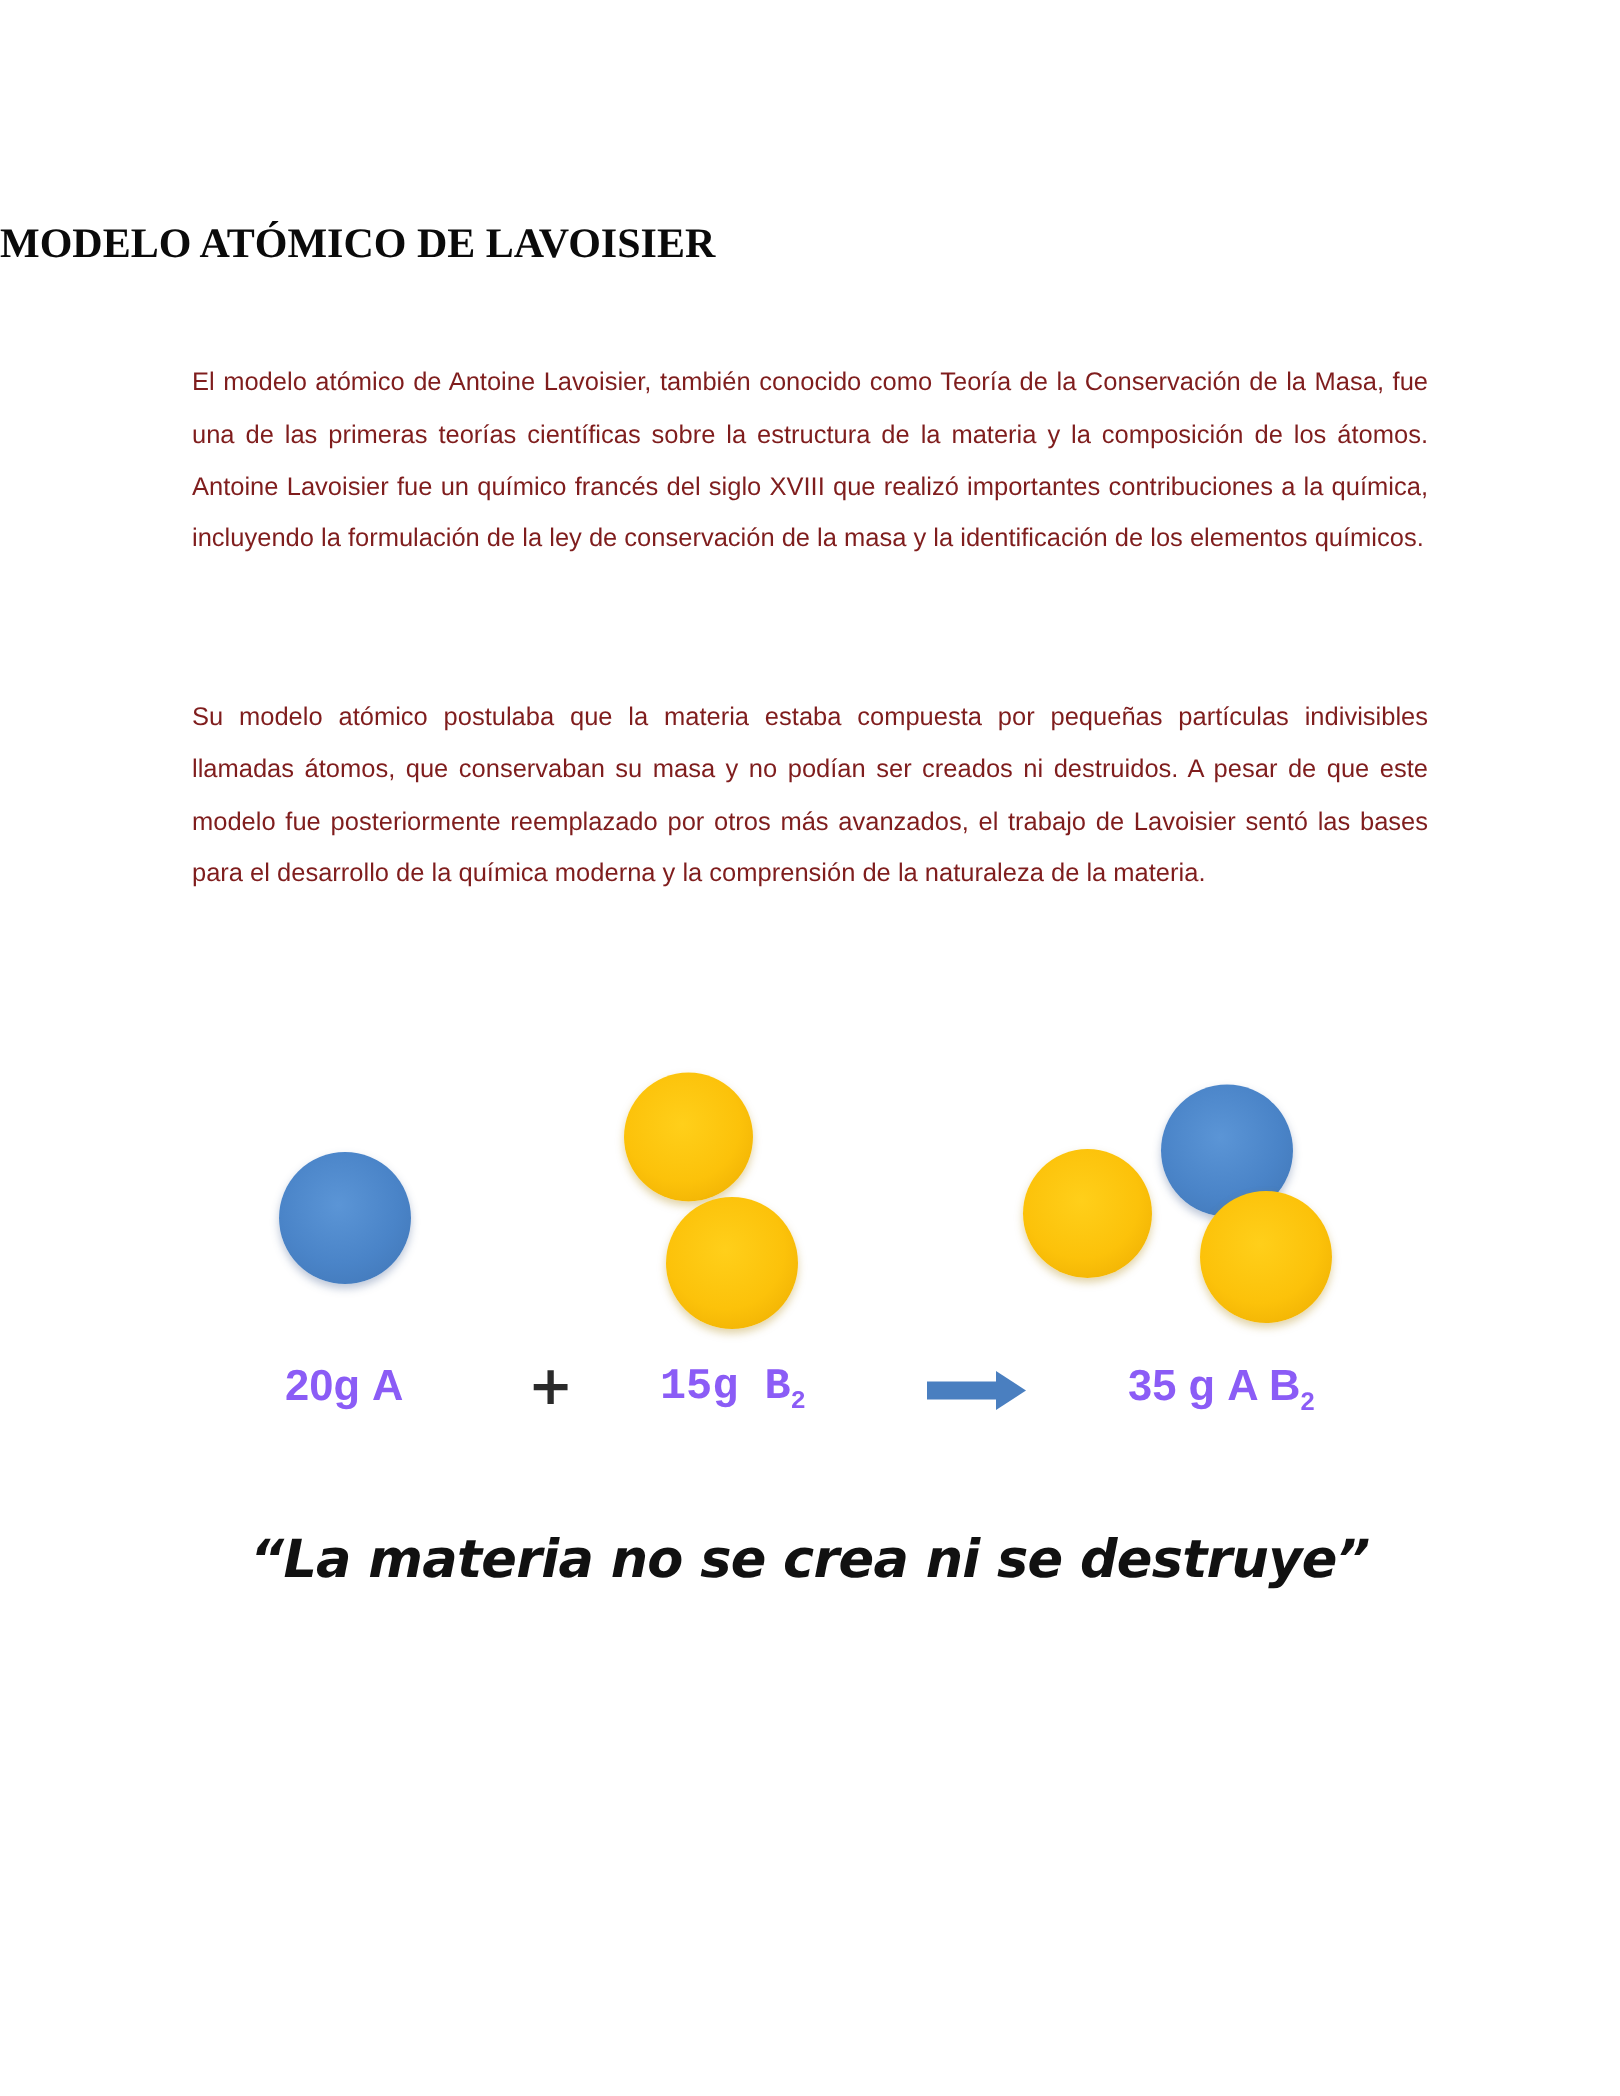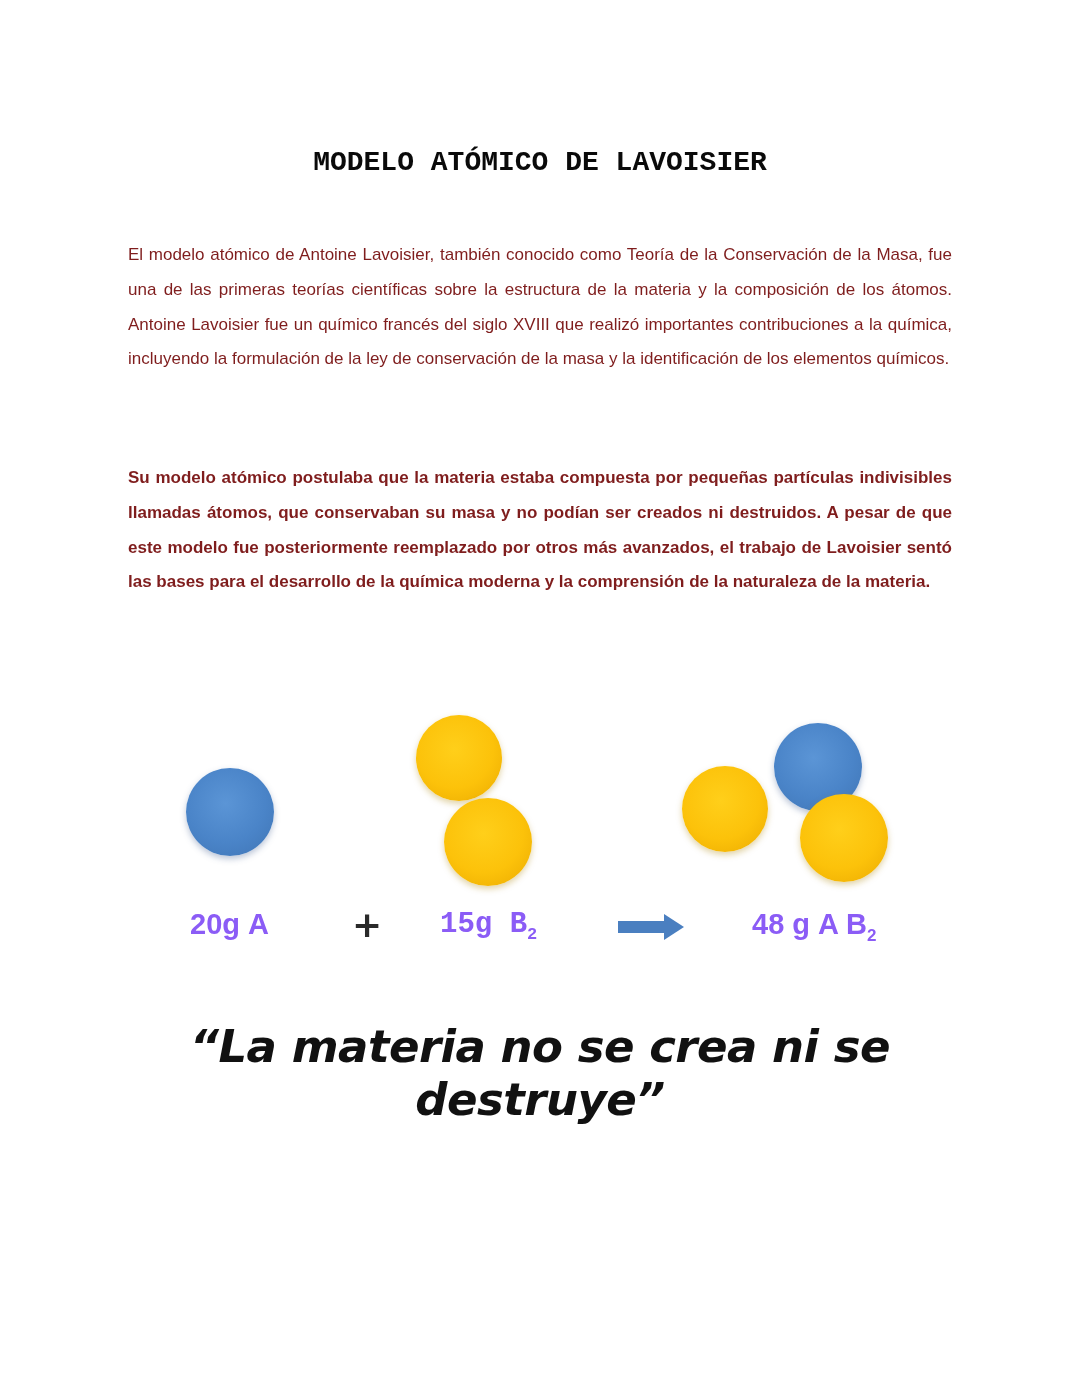--- a/index.html
+++ b/index.html
@@ -1,29 +1,29 @@
 <!DOCTYPE html>
 <html><head>
   <meta charset="utf-8">
   <style>
     html, body { margin: 0; padding: 0; background: #ffffff; }
     body { width: 1080px; height: 1397px; position: relative; overflow: hidden; font-family: "Liberation Sans", sans-serif; color: #111; }
-    .title { position: absolute; top: 128px; left: 0; width: 1080px; text-align: center; font-family: Liberation Mono, monospace; font-weight: bold; font-size: 28px; letter-spacing: 0px; color: #0a0a0a; }
+    .title { position: absolute; top: 128px; left: 0; width: 1080px; text-align: left; font-family: Liberation Serif, serif; font-weight: bold; font-size: 28px; letter-spacing: 0px; color: #0a0a0a; }
     .para { position: absolute; left: 128px; width: 824px; font-family: "Liberation Sans", sans-serif; font-size: 17px; line-height: 34.8px; text-align: justify; color: #7f1d1d; margin: 0; }
     #p1 { top: 238px; }
-    #p2 { top: 461px; font-weight: bold; }
+    #p2 { top: 461px; }
     .figure { position: absolute; left: 130px; top: 690px; width: 820px; height: 400px; }
     .atom { position: absolute; border-radius: 50%; }
     .blue { background: radial-gradient(circle at 45% 40%, #5b95d6 0%, #4a84c8 55%, #3f74b4 100%); box-shadow: 0 3px 6px rgba(60,90,140,0.35); }
     .yellow { background: radial-gradient(circle at 45% 40%, #ffcf1a 0%, #fcc20a 55%, #eaa900 100%); box-shadow: 0 3px 6px rgba(170,130,0,0.35); }
     .lbl { position: absolute; font-family: "Liberation Sans", sans-serif; font-weight: bold; font-size: 29px; color: #8b5cf6; }
     .lbl sub { font-size: 17px; }
     .plus { position: absolute; font-family: "DejaVu Sans", sans-serif; font-weight: bold; font-size: 36px; color: #2a2a2a; }
     .arrow { position: absolute; }
-    .quote { position: absolute; left: 0; width: 820px; top: 330px; text-align: center; font-family: "DejaVu Sans", sans-serif; font-weight: bold; font-style: italic; font-size: 45px; color: #111; letter-spacing: -0.5px; }
+    .quote { position: absolute; left: 0; width: 820px; top: 330px; text-align: center; font-family: "DejaVu Sans", sans-serif; font-weight: bold; font-style: italic; font-size: 35px; color: #111; letter-spacing: -0.5px; }
   </style>
 </head>
 <body>
 
 <h1 class="title">MODELO ATÓMICO DE LAVOISIER</h1>
 
 <p class="para" id="p1">El modelo atómico de Antoine Lavoisier, también conocido como Teoría de la Conservación de la Masa, fue una de las primeras teorías científicas sobre la estructura de la materia y la composición de los átomos. Antoine Lavoisier fue un químico francés del siglo XVIII que realizó importantes contribuciones a la química, incluyendo la formulación de la ley de conservación de la masa y la identificación de los elementos químicos.</p>
 <p class="para" id="p2">Su modelo atómico postulaba que la materia estaba compuesta por pequeñas partículas indivisibles llamadas átomos, que conservaban su masa y no podían ser creados ni destruidos. A pesar de que este modelo fue posteriormente reemplazado por otros más avanzados, el trabajo de Lavoisier sentó las bases para el desarrollo de la química moderna y la comprensión de la naturaleza de la materia.</p>
 
 <div class="figure">
@@ -42,17 +42,17 @@
   </div>
   <div class="plus" style="left:222px; top:214px;">+</div>
   <div class="lbl" style="left:310px; top:218px;font-family:Liberation Mono, monospace;">
     <span>15g</span>&nbsp;<span>B</span><sub>2</sub>
   </div>
   <svg class="arrow" style="left:488px; top:222px;" width="66" height="30" viewBox="0 0 66 30">
     <rect x="0" y="9" width="48" height="12" fill="#4a7fc0"></rect>
     <polygon points="46,2 66,15 46,28" fill="#4a7fc0"></polygon>
   </svg>
   <div class="lbl" style="left:622px; top:218px;">
-    <span>48 g</span>&nbsp;<span>A B</span><sub>2</sub>
+    <span>35 g</span>&nbsp;<span>A B</span><sub>2</sub>
   </div>
 
   <div class="quote">“La materia no se crea ni se destruye”</div>
 </div>
 
 </body></html>

